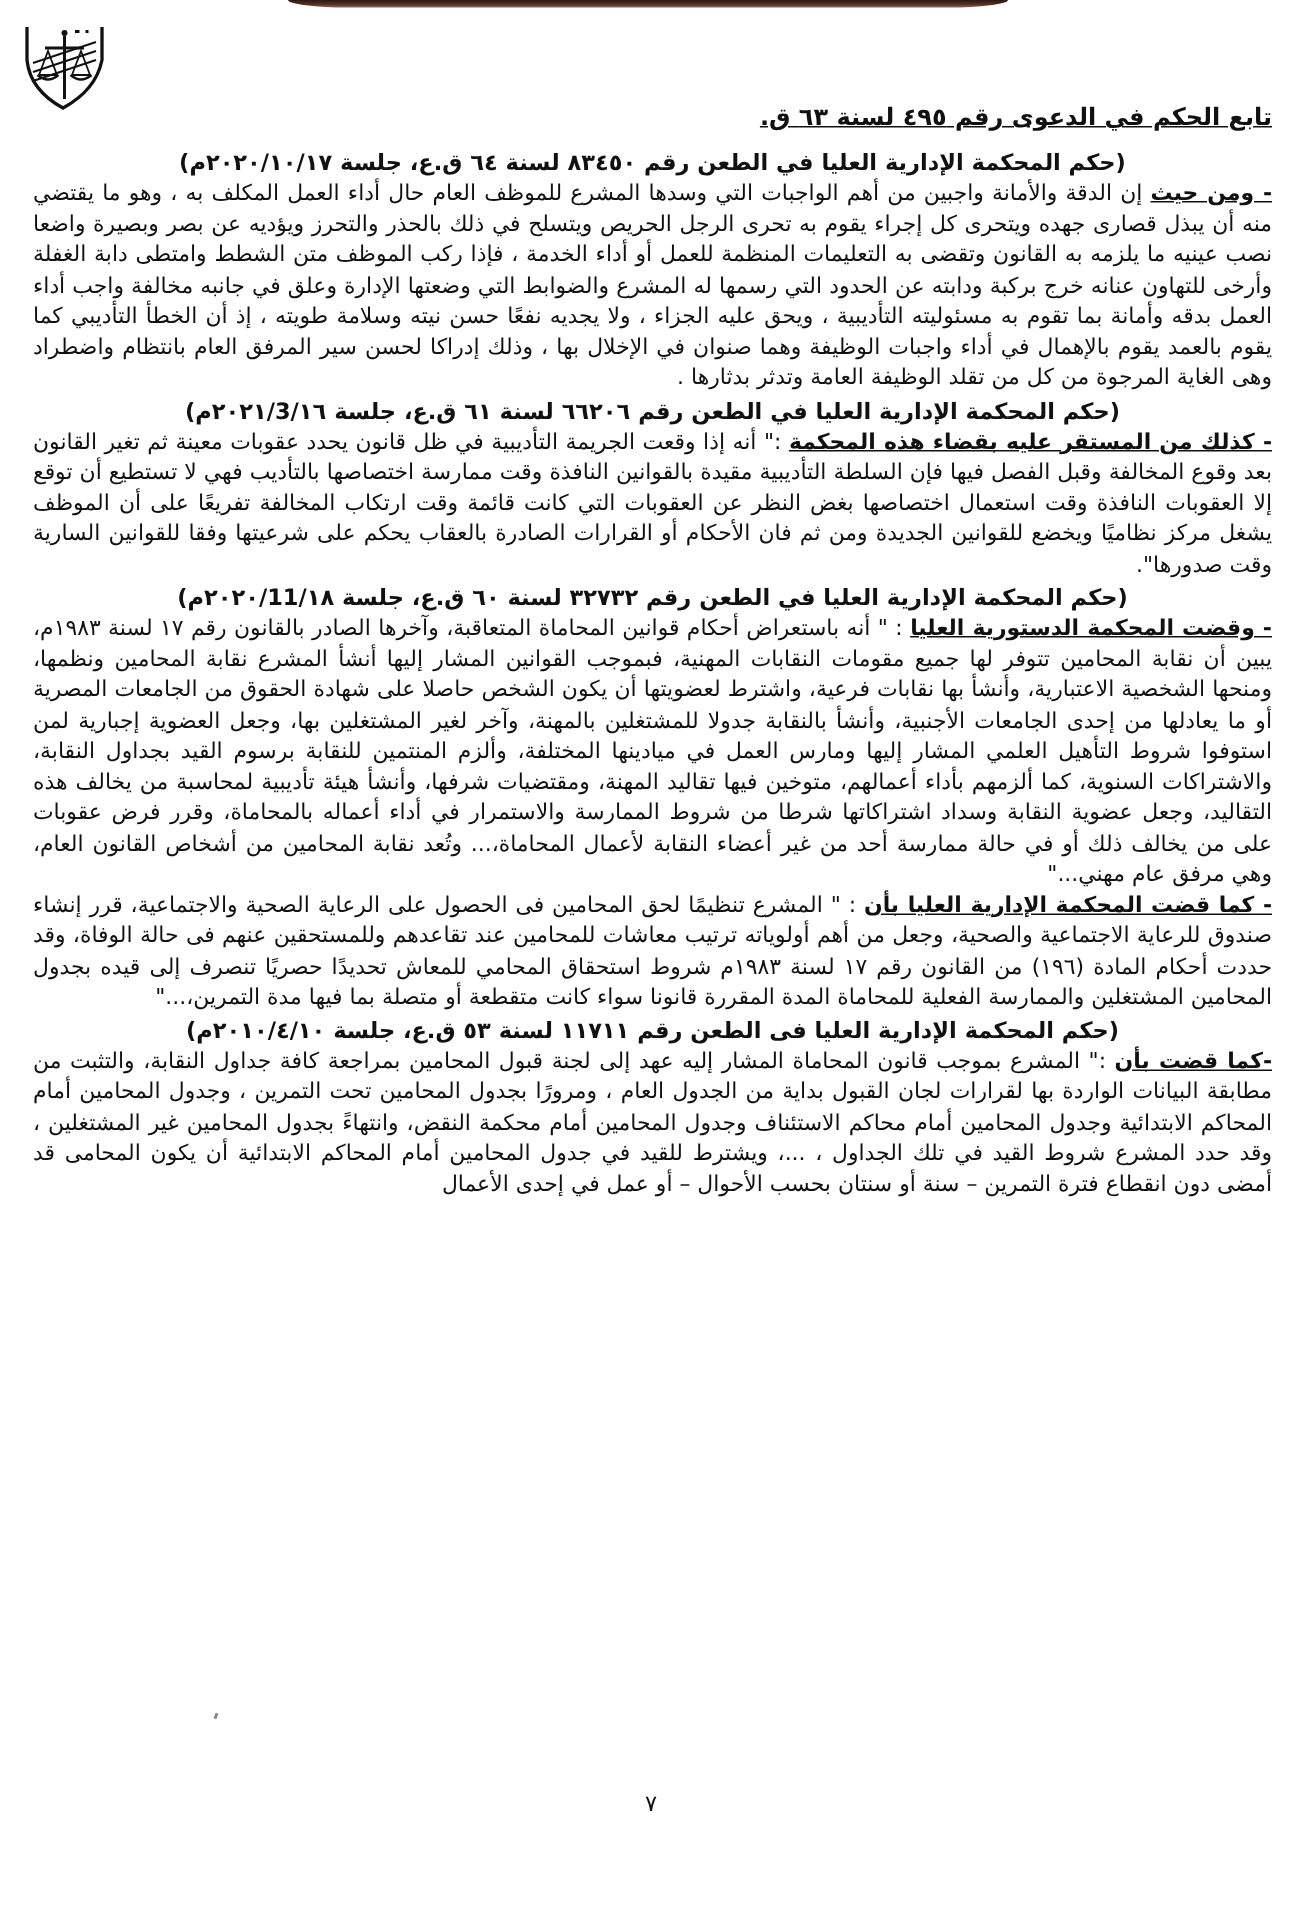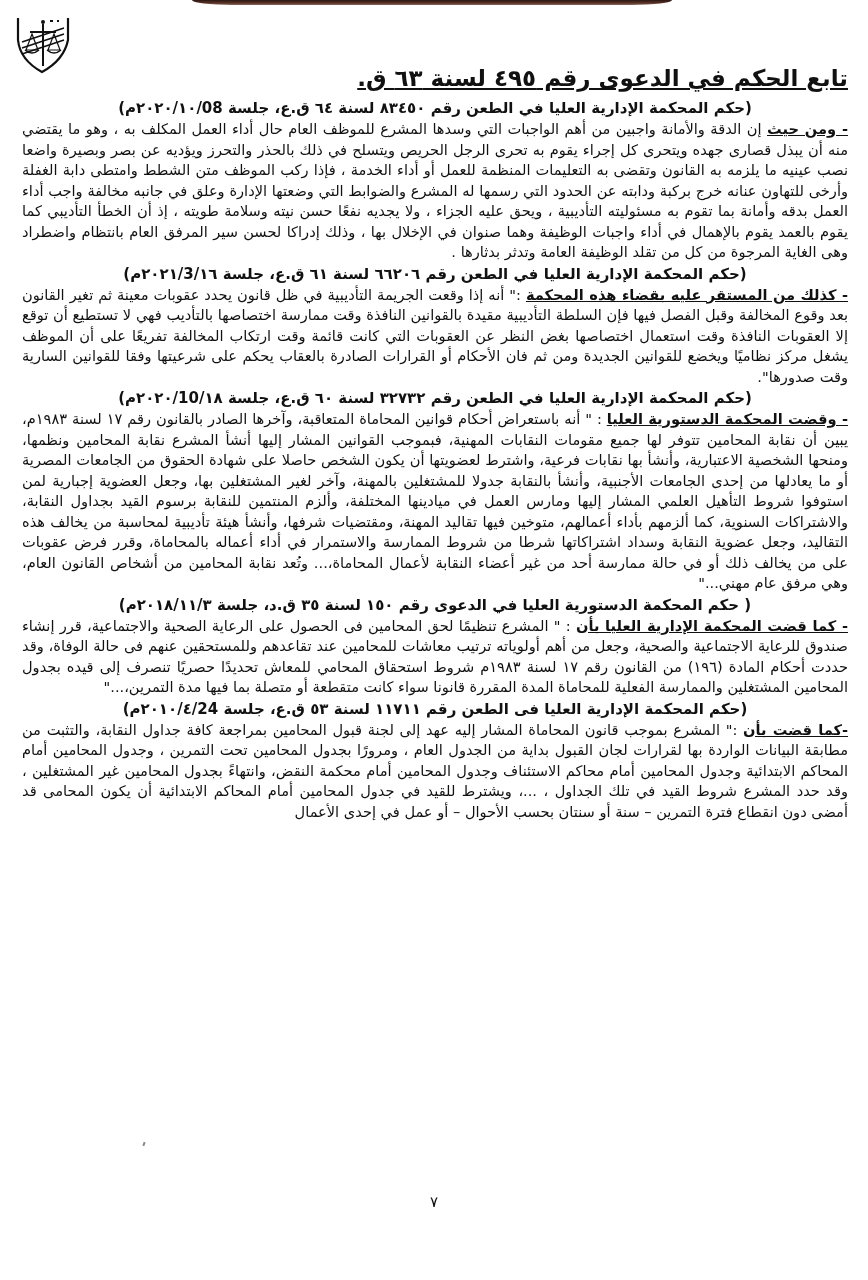--- a/index.html
+++ b/index.html
@@ -35,21 +35,21 @@
       position: absolute;
       left: 22px;
       top: 66px;
       width: 826px;
       direction: rtl;
       text-align: justify;
       font-size: 14.6px;
       line-height: 20.5px;
     }
     .doc-title {
-      font-size: 23px;
+      font-size: 16px;
       font-weight: bold;
       text-decoration: underline;
       text-align: right;
       margin: 0 0 8px 0;
       line-height: 24px;
     }
     .citation {
       text-align: center;
       font-weight: bold;
       font-size: 15px;
@@ -104,40 +104,39 @@
     <circle cx="31" cy="12" r="2" fill="#111"></circle>
     <rect x="38" y="10" width="3" height="2" fill="#111"></rect>
     <rect x="45" y="10" width="2" height="2" fill="#111"></rect>
   </svg>
 </div>
 
 <div class="page">
   <div class="doc-title">تابع الحكم في الدعوى رقم ٤٩٥ لسنة ٦٣ ق.</div>
 
   <div>
-    <div class="citation">(حكم المحكمة الإدارية العليا في الطعن رقم ٨٣٤٥٠ لسنة ٦٤ ق.ع، جلسة ٢٠٢٠/١٠/08م)</div>
+    <div class="citation">(حكم المحكمة الإدارية العليا في الطعن رقم ٨٣٤٥٠ لسنة ٦٤ ق.ع، جلسة ٢٠٢٠/١٠/١٧م)</div>
     <p class="para"><span class="lead">- ومن حيث</span><span> إن الدقة والأمانة واجبين من أهم الواجبات التي وسدها المشرع للموظف العام حال أداء العمل المكلف به ، وهو ما يقتضي منه أن يبذل قصارى جهده ويتحرى كل إجراء يقوم به تحرى الرجل الحريص ويتسلح في ذلك بالحذر والتحرز ويؤديه عن بصر وبصيرة واضعا نصب عينيه ما يلزمه به القانون وتقضى به التعليمات المنظمة للعمل أو أداء الخدمة ، فإذا ركب الموظف متن الشطط وامتطى دابة الغفلة وأرخى للتهاون عنانه خرج بركبة ودابته عن الحدود التي رسمها له المشرع والضوابط التي وضعتها الإدارة وعلق في جانبه مخالفة واجب أداء العمل بدقه وأمانة بما تقوم به مسئوليته التأديبية ، ويحق عليه الجزاء ، ولا يجديه نفعًا حسن نيته وسلامة طويته ، إذ أن الخطأ التأديبي كما يقوم بالعمد يقوم بالإهمال في أداء واجبات الوظيفة وهما صنوان في الإخلال بها ، وذلك إدراكا لحسن سير المرفق العام بانتظام واضطراد وهى الغاية المرجوة من كل من تقلد الوظيفة العامة وتدثر بدثارها .</span></p>
   </div>
 
   <div>
     <div class="citation">(حكم المحكمة الإدارية العليا في الطعن رقم ٦٦٢٠٦ لسنة ٦١ ق.ع، جلسة ٢٠٢١/3/١٦م)</div>
     <p class="para"><span class="lead">- كذلك من المستقر عليه بقضاء هذه المحكمة</span><span> :" أنه إذا وقعت الجريمة التأديبية في ظل قانون يحدد عقوبات معينة ثم تغير القانون بعد وقوع المخالفة وقبل الفصل فيها فإن السلطة التأديبية مقيدة بالقوانين النافذة وقت ممارسة اختصاصها بالتأديب فهي لا تستطيع أن توقع إلا العقوبات النافذة وقت استعمال اختصاصها بغض النظر عن العقوبات التي كانت قائمة وقت ارتكاب المخالفة تفريعًا على أن الموظف يشغل مركز نظاميًا ويخضع للقوانين الجديدة ومن ثم فان الأحكام أو القرارات الصادرة بالعقاب يحكم على شرعيتها وفقا للقوانين السارية وقت صدورها".</span></p>
   </div>
 
   <div>
-    <div class="citation">(حكم المحكمة الإدارية العليا في الطعن رقم ٣٢٧٣٢ لسنة ٦٠ ق.ع، جلسة ٢٠٢٠/10/١٨م)</div>
+    <div class="citation">(حكم المحكمة الإدارية العليا في الطعن رقم ٣٢٧٣٢ لسنة ٦٠ ق.ع، جلسة ٢٠٢٠/11/١٨م)</div>
     <p class="para"><span class="lead">- وقضت المحكمة الدستورية العليا</span><span> : " أنه باستعراض أحكام قوانين المحاماة المتعاقبة، وآخرها الصادر بالقانون رقم ١٧ لسنة ١٩٨٣م، يبين أن نقابة المحامين تتوفر لها جميع مقومات النقابات المهنية، فبموجب القوانين المشار إليها أنشأ المشرع نقابة المحامين ونظمها، ومنحها الشخصية الاعتبارية، وأنشأ بها نقابات فرعية، واشترط لعضويتها أن يكون الشخص حاصلا على شهادة الحقوق من الجامعات المصرية أو ما يعادلها من إحدى الجامعات الأجنبية، وأنشأ بالنقابة جدولا للمشتغلين بالمهنة، وآخر لغير المشتغلين بها، وجعل العضوية إجبارية لمن استوفوا شروط التأهيل العلمي المشار إليها ومارس العمل في ميادينها المختلفة، وألزم المنتمين للنقابة برسوم القيد بجداول النقابة، والاشتراكات السنوية، كما ألزمهم بأداء أعمالهم، متوخين فيها تقاليد المهنة، ومقتضيات شرفها، وأنشأ هيئة تأديبية لمحاسبة من يخالف هذه التقاليد، وجعل عضوية النقابة وسداد اشتراكاتها شرطا من شروط الممارسة والاستمرار في أداء أعماله بالمحاماة، وقرر فرض عقوبات على من يخالف ذلك أو في حالة ممارسة أحد من غير أعضاء النقابة لأعمال المحاماة،... وتُعد نقابة المحامين من أشخاص القانون العام، وهي مرفق عام مهني..."</span></p>
   </div>
 
   <div>
-    <div class="citation">( حكم المحكمة الدستورية العليا في الدعوى رقم ١٥٠ لسنة ٣٥ ق.د، جلسة ٢٠١٨/١١/٣م)</div>
     <p class="para"><span class="lead">- كما قضت المحكمة الإدارية العليا بأن</span><span> : " المشرع تنظيمًا لحق المحامين فى الحصول على الرعاية الصحية والاجتماعية، قرر إنشاء صندوق للرعاية الاجتماعية والصحية، وجعل من أهم أولوياته ترتيب معاشات للمحامين عند تقاعدهم وللمستحقين عنهم فى حالة الوفاة، وقد حددت أحكام المادة (١٩٦) من القانون رقم ١٧ لسنة ١٩٨٣م شروط استحقاق المحامي للمعاش تحديدًا حصريًا تنصرف إلى قيده بجدول المحامين المشتغلين والممارسة الفعلية للمحاماة المدة المقررة قانونا سواء كانت متقطعة أو متصلة بما فيها مدة التمرين،..."</span></p>
   </div>
 
   <div>
-    <div class="citation">(حكم المحكمة الإدارية العليا فى الطعن رقم ١١٧١١ لسنة ٥٣ ق.ع، جلسة ٢٠١٠/٤/24م)</div>
+    <div class="citation">(حكم المحكمة الإدارية العليا فى الطعن رقم ١١٧١١ لسنة ٥٣ ق.ع، جلسة ٢٠١٠/٤/١٠م)</div>
     <p class="para"><span class="lead">-كما قضت بأن</span><span> :" المشرع بموجب قانون المحاماة المشار إليه عهد إلى لجنة قبول المحامين بمراجعة كافة جداول النقابة، والتثبت من مطابقة البيانات الواردة بها لقرارات لجان القبول بداية من الجدول العام ، ومرورًا بجدول المحامين تحت التمرين ، وجدول المحامين أمام المحاكم الابتدائية وجدول المحامين أمام محاكم الاستئناف وجدول المحامين أمام محكمة النقض، وانتهاءً بجدول المحامين غير المشتغلين ، وقد حدد المشرع شروط القيد في تلك الجداول ، ...، ويشترط للقيد في جدول المحامين أمام المحاكم الابتدائية أن يكون المحامى قد أمضى دون انقطاع فترة التمرين – سنة أو سنتان بحسب الأحوال – أو عمل في إحدى الأعمال</span></p>
   </div>
 </div>
 
 <div class="speck"></div>
 
 <div class="page-number">٧</div>
 
 </body></html>

